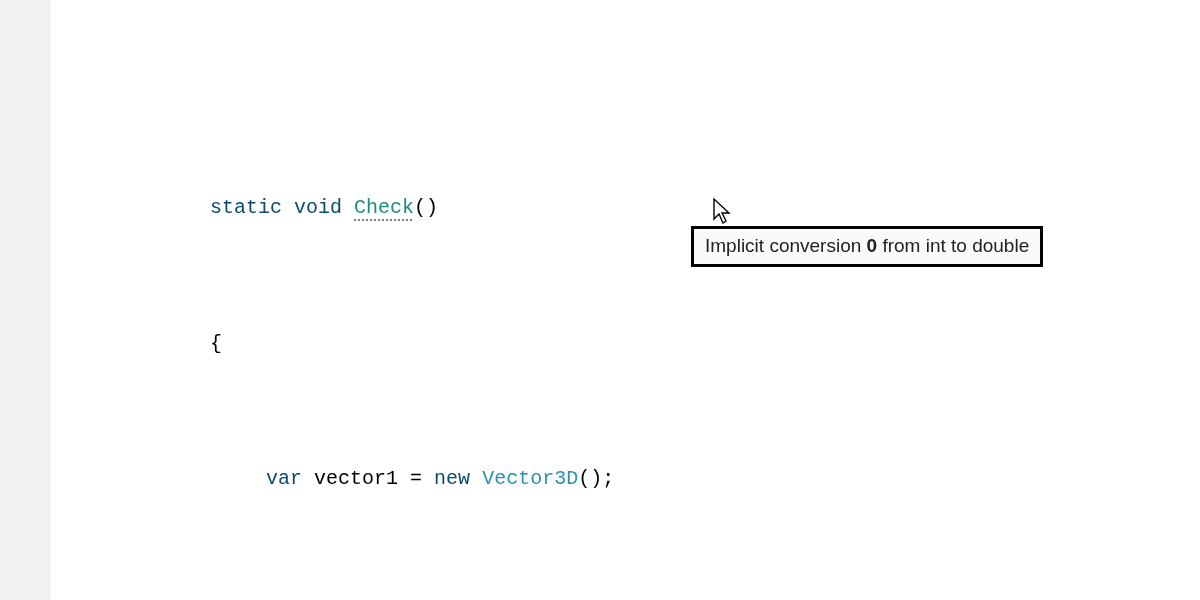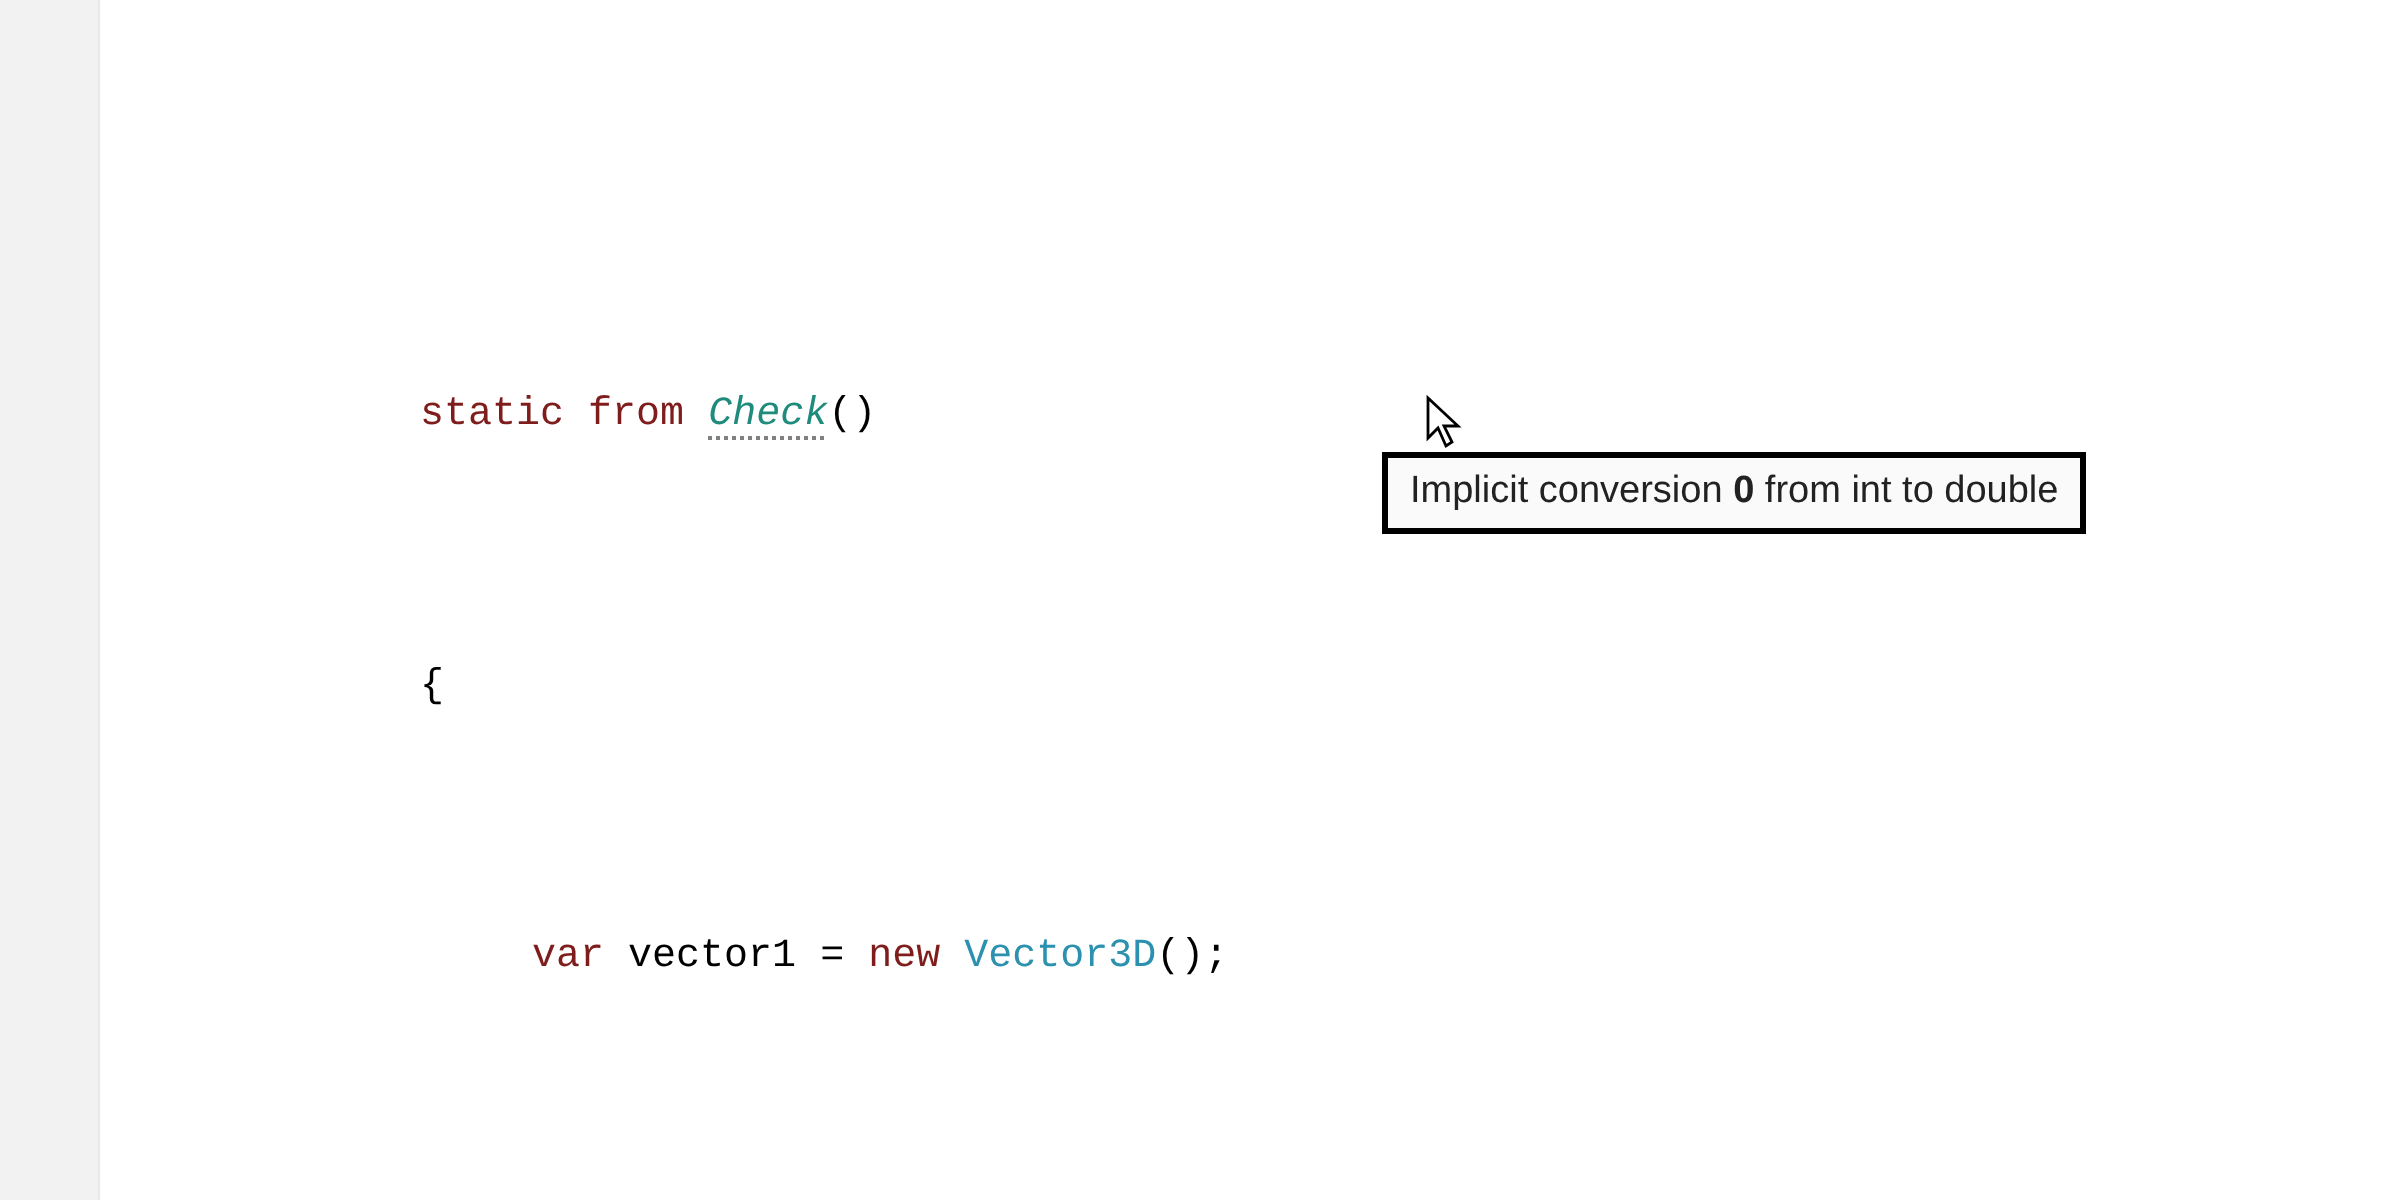--- a/index.html
+++ b/index.html
@@ -18,23 +18,23 @@
     border-right: 1px solid #e8e8e8;
     flex-shrink: 0;
   }
   .editor {
     flex: 1;
     position: relative;
     padding-top: 90px;
     padding-left: 160px;
     white-space: pre;
   }
-  .kw { color: #7f1d1d; }
+  .kw { color: #0c4a6e; }
   .ident { color: #000000; }
-  .method { color: #1f8b7d; font-style: italic; }
+  .method { color: #1f8b7d; }
   .type { color: #2b91af; }
   .hint-underline {
     text-decoration: underline dotted #808080;
     text-underline-offset: 6px;
   }
   .indent1 { padding-left: 56px; display: inline-block; }
   .cursor {
     position: absolute;
     left: 662px;
     top: 197px;
@@ -60,21 +60,21 @@
   .tooltip b { font-weight: 700; }
   .line { display: block; }
 </style>
 </head>
 <body>
 
 <div class="gutter"></div>
 
 <div class="editor">
 
-  <span class="line"><span class="kw">static</span> <span class="kw">from</span> <span class="method hint-underline">Check</span><span class="ident">()</span></span>
+  <span class="line"><span class="kw">static</span> <span class="kw">void</span> <span class="method hint-underline">Check</span><span class="ident">()</span></span>
 
   <span class="line"><span class="ident">{</span></span>
 
   <span class="line"><span class="indent1"><span class="kw">var</span> <span class="ident">vector1</span> <span class="ident">=</span> <span class="kw">new</span> <span class="type">Vector3D</span><span class="ident">()</span><span class="ident">;</span></span></span>
 
   <span class="line"><span class="indent1">         </span></span>
 
   
 
   

